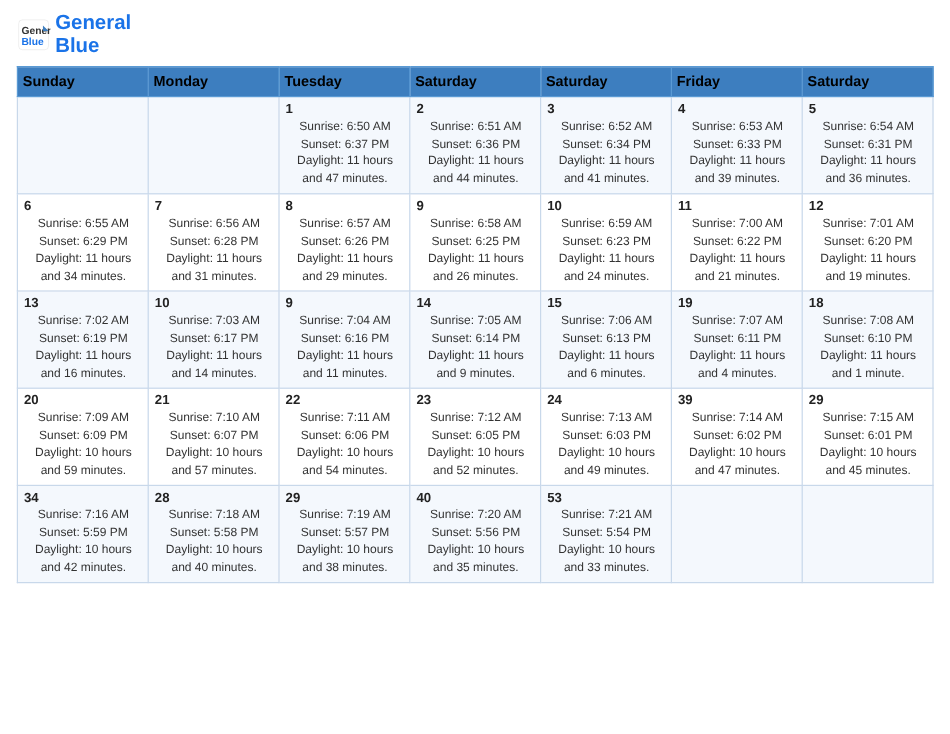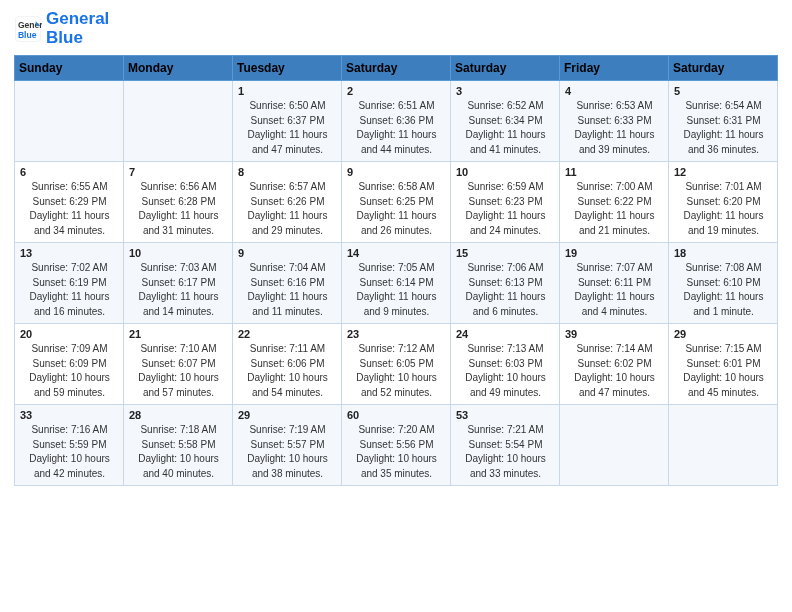--- a/index.html
+++ b/index.html
@@ -248,33 +248,33 @@
             <span class="day-num">39</span>
             <div class="day-info">Sunrise: 7:14 AM<br>Sunset: 6:02 PM<br>Daylight: 10 hours and 47 minutes.</div>
           </td>
           <td>
             <span class="day-num">29</span>
             <div class="day-info">Sunrise: 7:15 AM<br>Sunset: 6:01 PM<br>Daylight: 10 hours and 45 minutes.</div>
           </td>
         </tr>
         <tr>
           <td>
-            <span class="day-num">33</span>
+            <span class="day-num">34</span>
             <div class="day-info">Sunrise: 7:16 AM<br>Sunset: 5:59 PM<br>Daylight: 10 hours and 42 minutes.</div>
           </td>
           <td>
             <span class="day-num">28</span>
             <div class="day-info">Sunrise: 7:18 AM<br>Sunset: 5:58 PM<br>Daylight: 10 hours and 40 minutes.</div>
           </td>
           <td>
             <span class="day-num">29</span>
             <div class="day-info">Sunrise: 7:19 AM<br>Sunset: 5:57 PM<br>Daylight: 10 hours and 38 minutes.</div>
           </td>
           <td>
-            <span class="day-num">60</span>
+            <span class="day-num">40</span>
             <div class="day-info">Sunrise: 7:20 AM<br>Sunset: 5:56 PM<br>Daylight: 10 hours and 35 minutes.</div>
           </td>
           <td>
             <span class="day-num">53</span>
             <div class="day-info">Sunrise: 7:21 AM<br>Sunset: 5:54 PM<br>Daylight: 10 hours and 33 minutes.</div>
           </td>
           <td class="empty"></td>
           <td class="empty"></td>
         </tr>
       </tbody>

